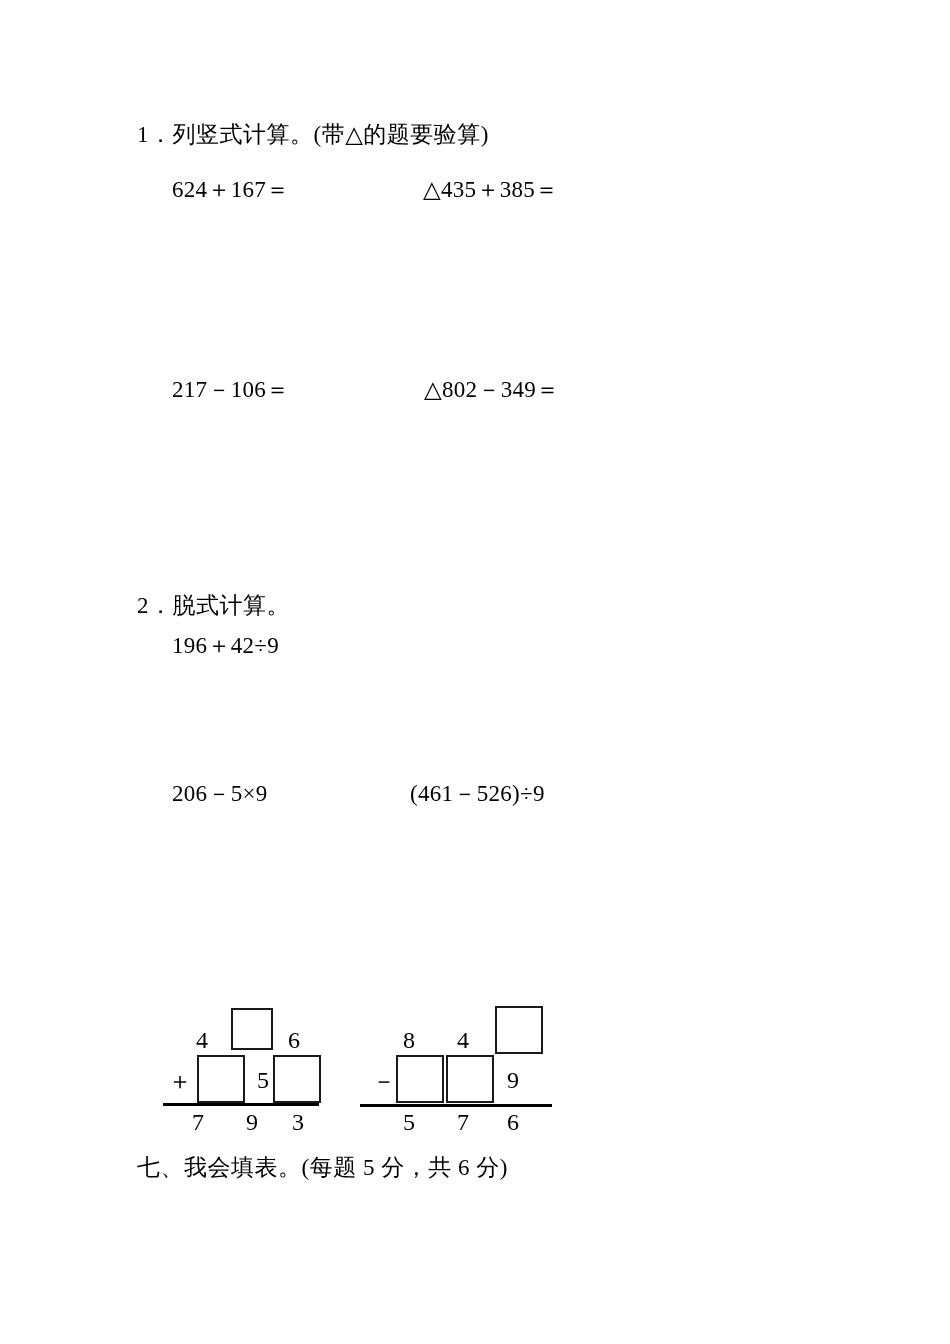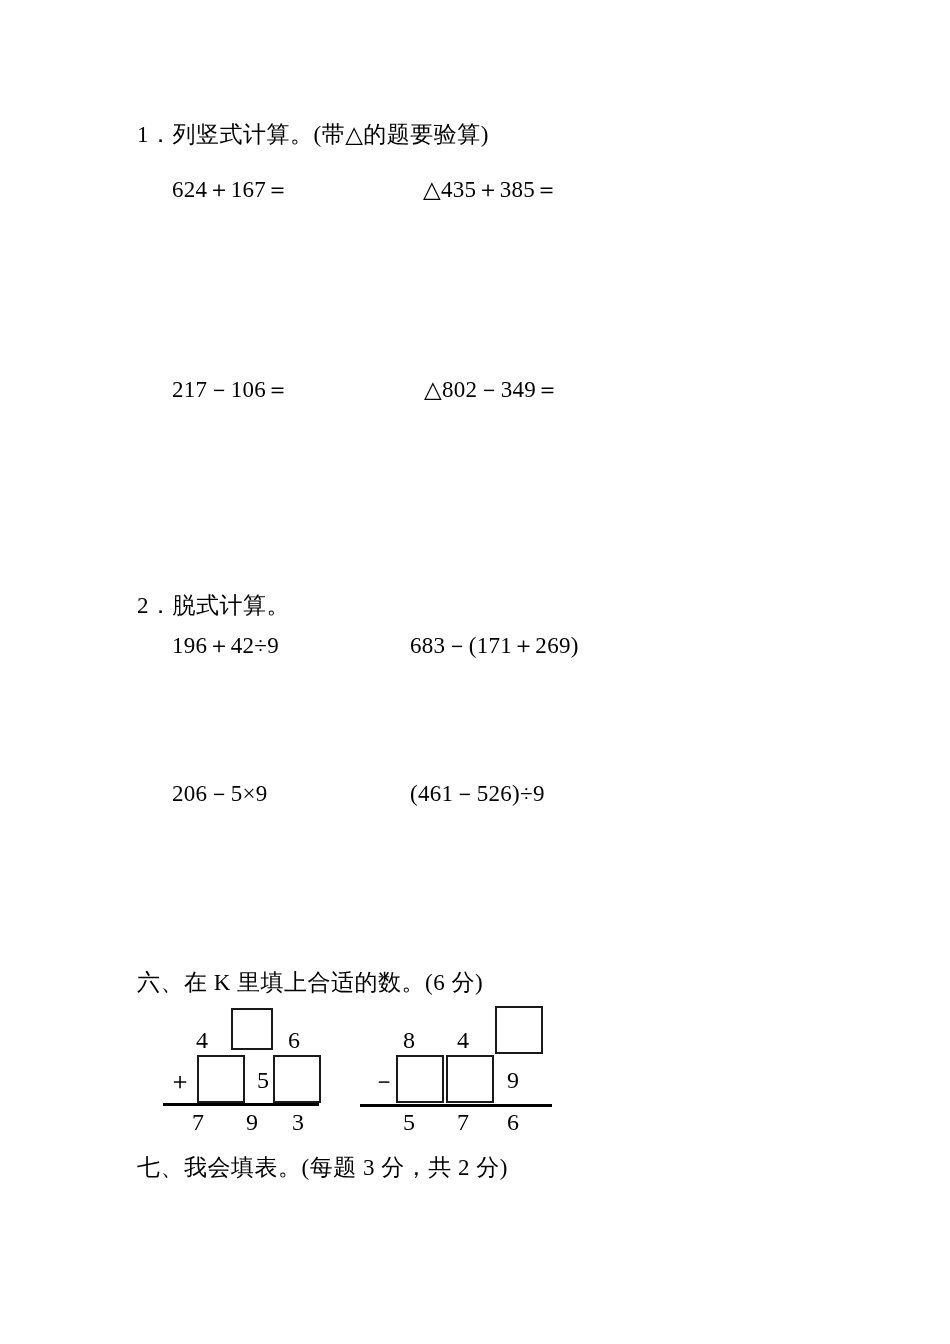--- a/index.html
+++ b/index.html
@@ -77,26 +77,24 @@
   <div class="abs expr" style="left:415px; top:174px;margin-left:8px;">△435＋385＝</div>
 
   <div class="abs expr" style="left:172px; top:374px;">217－106＝</div>
   <div class="abs expr" style="left:424px; top:374px;">△802－349＝</div>
 
   <div class="abs item-heading" style="left:137px; top:575px;margin-top:15px;">
     <span class="num-label">2．</span><span>脱式计算。</span>
   </div>
 
   <div class="abs expr" style="left:172px; top:630px;">196＋42÷9</div>
-  <div class="abs expr" style="left:410px; top:630px;">683－(171＋269)</div>
 
   <div class="abs expr" style="left:172px; top:778px;">206－5×9</div>
   <div class="abs expr" style="left:410px; top:778px;">(461－526)÷9</div>
 
-  <div class="abs section-heading" style="left:137px; top:967px;">六、在 K 里填上合适的数。(6 分)</div>
 
   <div class="puzzle" style="left:163px; top:1002px; width:160px; height:135px;">
 
     <div class="cell-digit" style="left:26px; top:26px; width:26px;">4</div>
     <div class="cell-box" style="left:68px; top:6px; width:42px; height:42px;"></div>
     <div class="cell-digit" style="left:118px; top:26px; width:26px;">6</div>
 
     <div class="op-sign" style="left:5px; top:67px; width:24px;">＋</div>
     <div class="cell-box" style="left:34px; top:53px; width:48px; height:48px;"></div>
     <div class="cell-digit" style="left:88px; top:66px; width:24px;">5</div>
@@ -120,15 +118,15 @@
     <div class="cell-box" style="left:86px; top:53px; width:48px; height:48px;"></div>
     <div class="cell-digit" style="left:140px; top:66px; width:26px;">9</div>
 
     <div class="rule" style="left:0px; top:102px; width:192px;"></div>
 
     <div class="cell-digit" style="left:36px; top:108px; width:26px;">5</div>
     <div class="cell-digit" style="left:90px; top:108px; width:26px;">7</div>
     <div class="cell-digit" style="left:140px; top:108px; width:26px;">6</div>
   </div>
 
-  <div class="abs section-heading" style="left:137px; top:1152px;">七、我会填表。(每题 3 分，共 2 分)</div>
+  <div class="abs section-heading" style="left:137px; top:1152px;">七、我会填表。(每题 5 分，共 6 分)</div>
 
 </div>
 
 </body></html>

